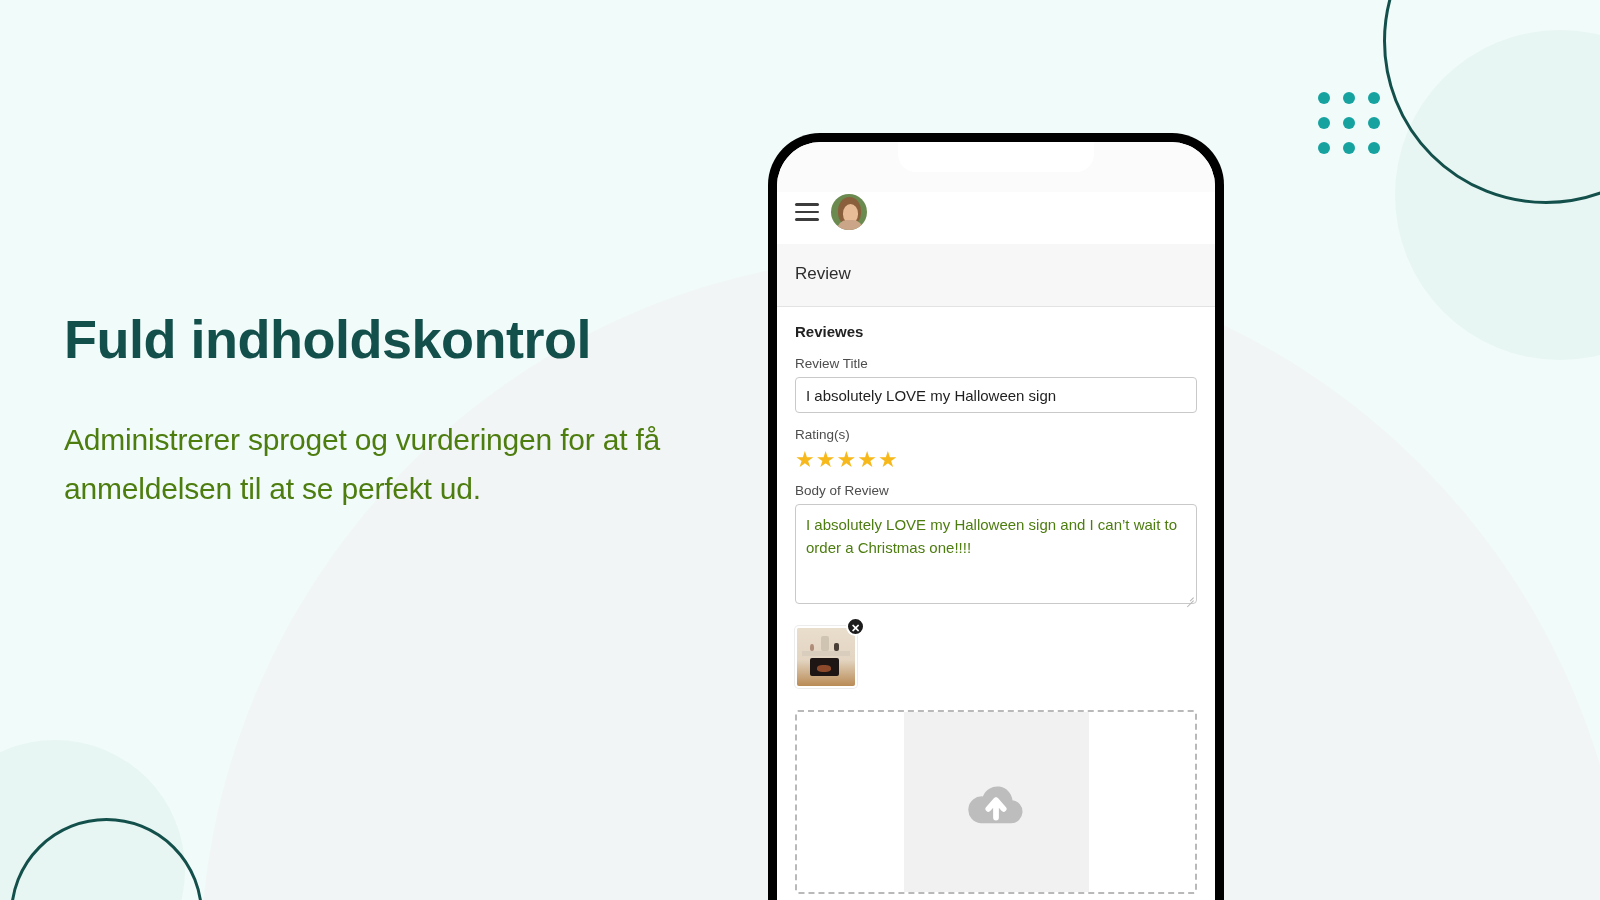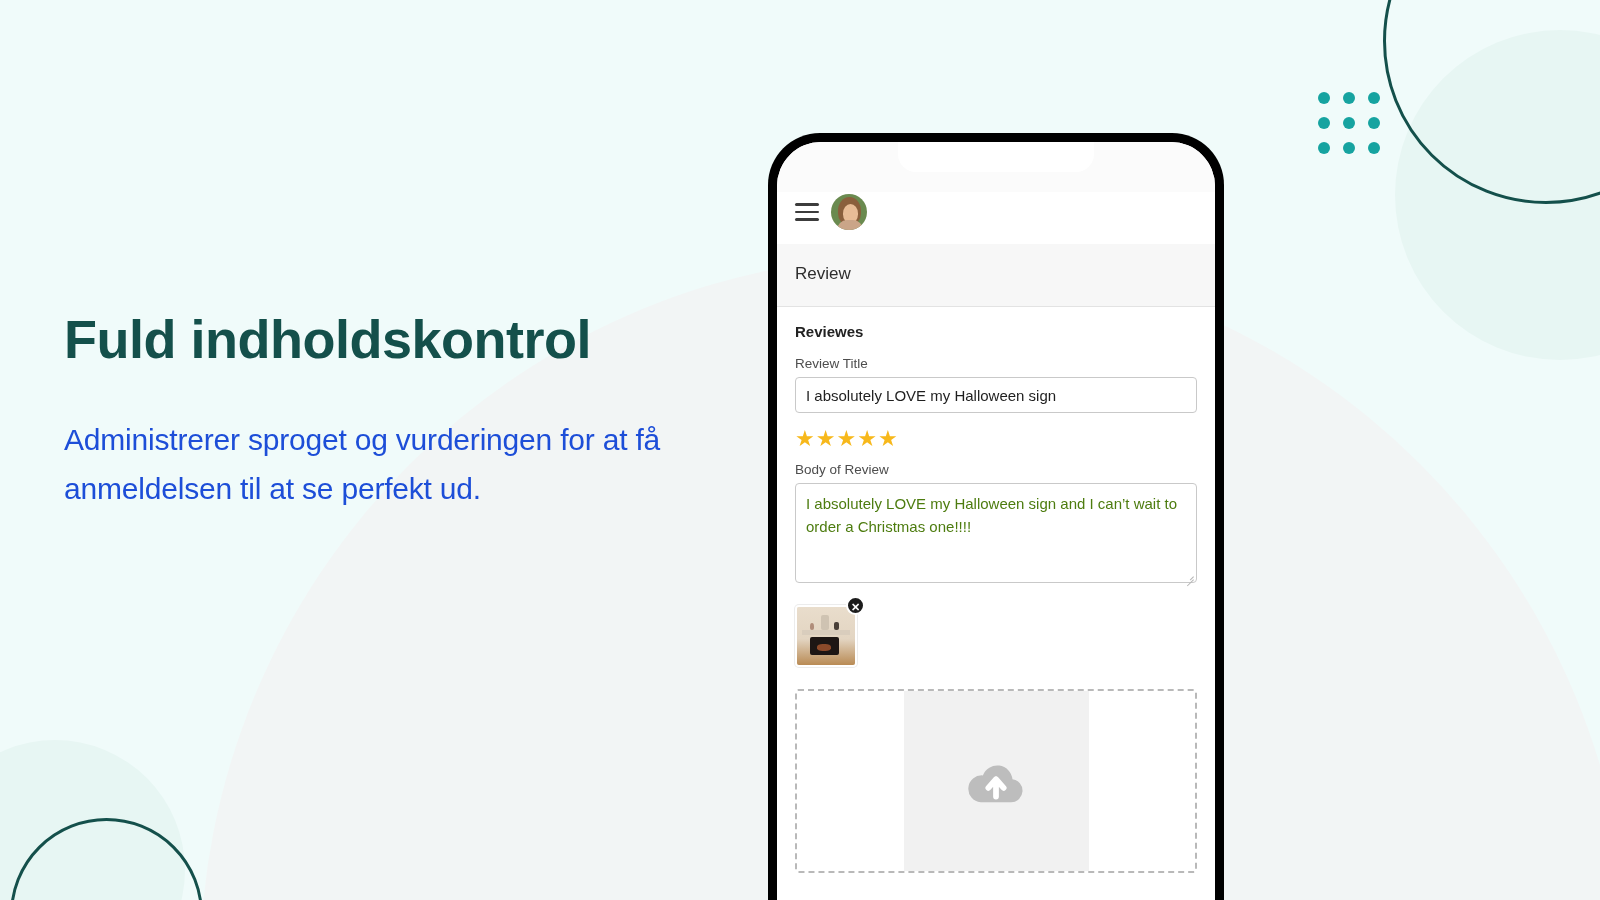--- a/index.html
+++ b/index.html
@@ -97,21 +97,21 @@
     line-height: 1.08;
     font-weight: 700;
     color: #14504b;
     letter-spacing: -0.5px;
   }
   .subcopy {
     margin: 48px 0 0 0;
     font-size: 30px;
     line-height: 1.62;
     font-weight: 400;
-    color: #1d4ed8;
+    color: #4d7c0f;
     letter-spacing: -0.2px;
   }
 
   
   .phone {
     position: absolute;
     left: 768px;
     top: 133px;
     width: 456px;
     height: 790px;
@@ -499,20 +499,21 @@
 
 
     <div class="review-band">Review</div>
 
     <div class="form-area">
       <div class="section-title">Reviewes</div>
 
       <div class="field-label">Review Title</div>
       <input class="text-input" type="text" value="I absolutely LOVE my Halloween sign" style="">
 
+      <div class="field-label">Rating(s)</div>
       <div class="stars">★★★★★</div>
 
       <div class="field-label">Body of Review</div>
       <div class="ta-wrap">
         <div class="textarea-box">I absolutely LOVE my Halloween sign and I can’t wait to order a Christmas one!!!!</div>
         <div class="ta-grip"></div>
       </div>
 
       
       <div class="thumbs">

